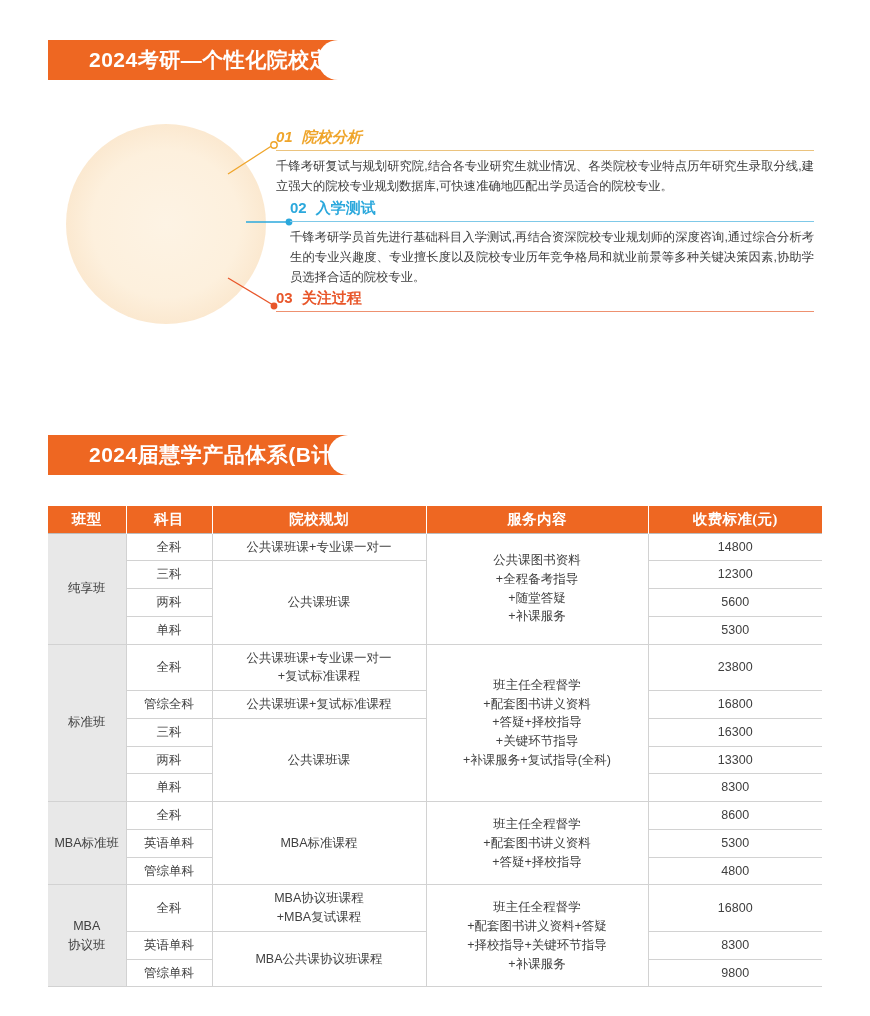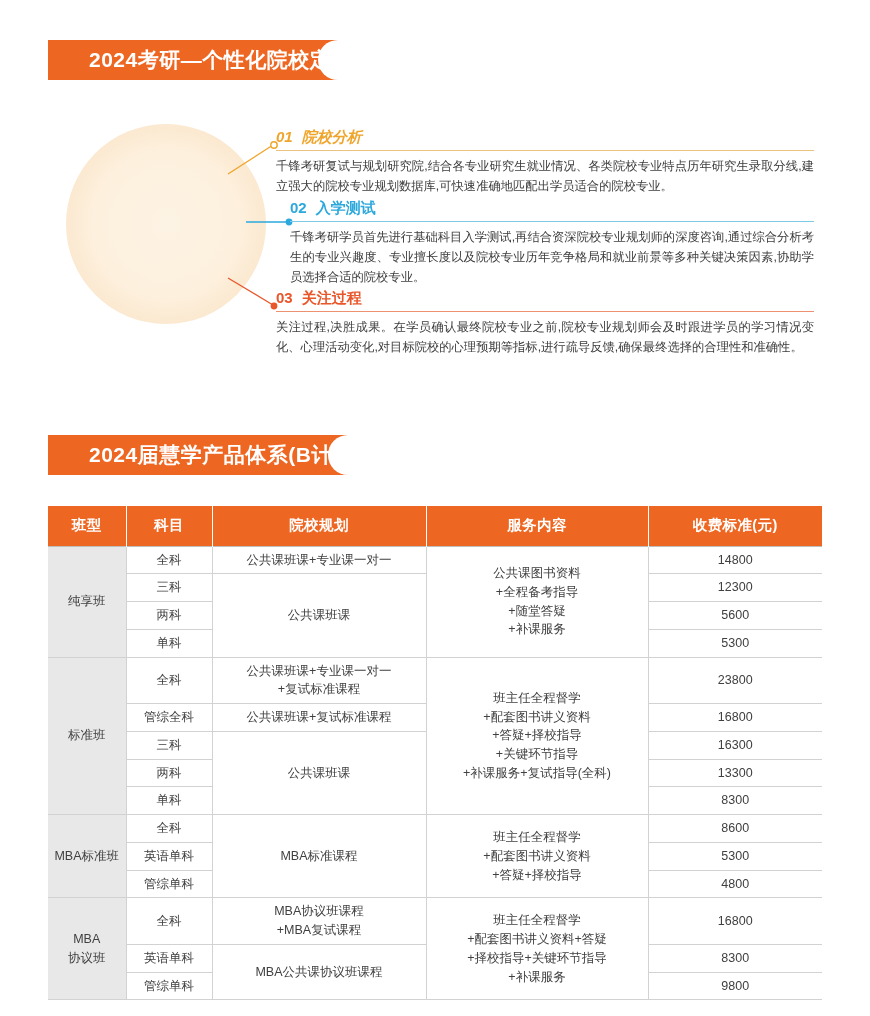--- a/index.html
+++ b/index.html
@@ -123,23 +123,24 @@
     border-collapse: collapse;
     font-size: 12.5px;
     color: #404040;
     table-layout: fixed;
   }
   .pricing-table th {
     background: #EE6722;
     color: #ffffff;
     font-size: 14.5px;
     font-weight: bold;
-    height: 40px;
+    height: 27px;
     border-right: 1px solid #ffffff;
     letter-spacing: 0.4px;
+    font-family: Liberation Serif, serif;
   }
   .pricing-table th:last-child { border-right: none; }
   .pricing-table td {
     border: 1px solid #d2d2d2;
     text-align: center;
     vertical-align: middle;
     padding: 4px 3px;
     line-height: 1.5;
   }
   .pricing-table td.group {
@@ -196,21 +197,20 @@
   <div class="step-rule"></div>
   <div class="step-body">千锋考研学员首先进行基础科目入学测试,再结合资深院校专业规划师的深度咨询,通过综合分析考生的专业兴趣度、专业擅长度以及院校专业历年竞争格局和就业前景等多种关键决策因素,协助学员选择合适的院校专业。</div>
 </div>
 
 <div class="step step-03" style="left:276px; top:289px;">
   <div class="step-head">
     <span class="step-num">03</span>
     <span class="step-title">关注过程</span>
   </div>
   <div class="step-rule"></div>
-  <div class="step-body">关注过程,决胜成果。在学员确认最终院校专业之前,院校专业规划师会及时跟进学员的学习情况变化、心理活动变化,对目标院校的心理预期等指标,进行疏导反馈,确保最终选择的合理性和准确性。</div>
 </div>
 
 <div class="banner" style="left:48px; top:435px; width:322px;">
   <span class="banner-text">2024届慧学产品体系(B计划)</span>
   <span class="notch"></span>
 </div>
 
 <table class="pricing-table">
   <colgroup>
     <col class="col-a">

